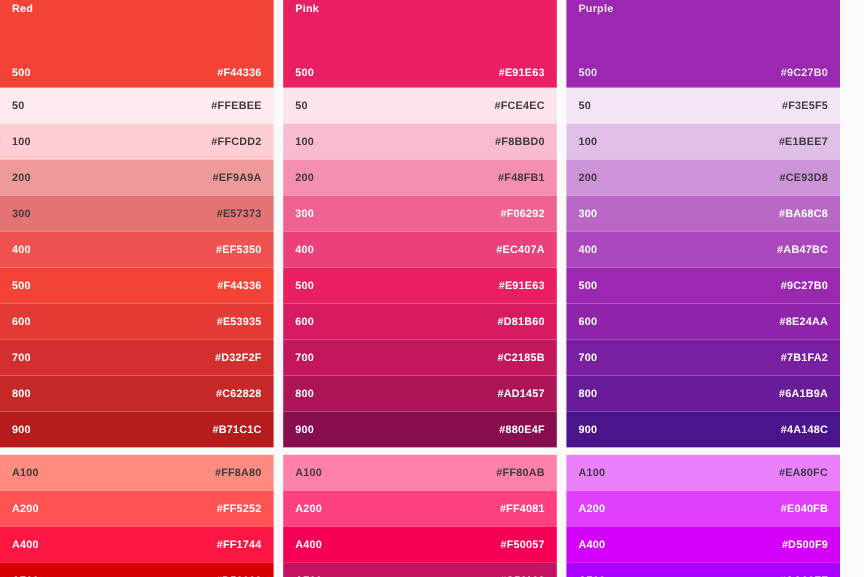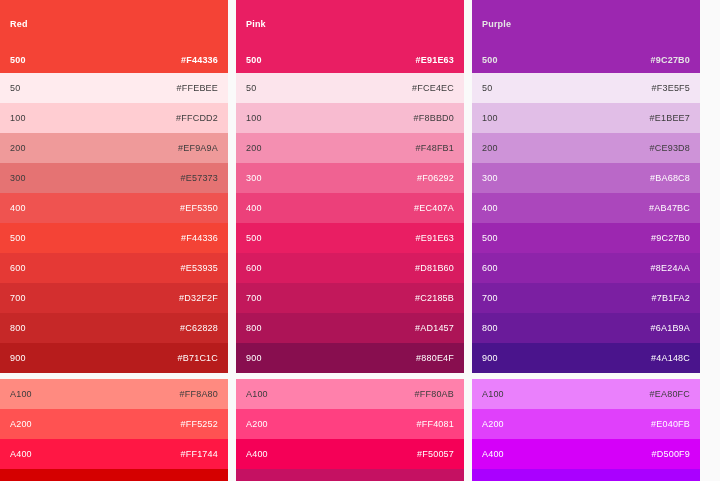--- a/index.html
+++ b/index.html
@@ -29,21 +29,21 @@
 
   
   .palette-header {
     height: 73px;
     position: relative;
     flex: 0 0 auto;
     box-sizing: border-box;
   }
   .palette-title {
     position: absolute;
-    top: 19px;
+    top: 2px;
     left: 10px;
     font-size: 9px;
     font-weight: bold;
     letter-spacing: 0.2px;
   }
   .header-row {
     position: absolute;
     left: 0;
     right: 0;
     bottom: 8px;
@@ -69,21 +69,21 @@
   }
 
   .swatch-row {
     height: 30px;
     display: flex;
     align-items: center;
     justify-content: space-between;
     padding: 0 10px;
     box-sizing: border-box;
     font-size: 9px;
-    font-weight: normal;
+    font-weight: bold;
   }
   .swatch-name {
     letter-spacing: 0.2px;
   }
   .swatch-hex {
     letter-spacing: 0.2px;
   }
 </style>
 </head>
 <body style="background: rgb(250, 250, 250);">

